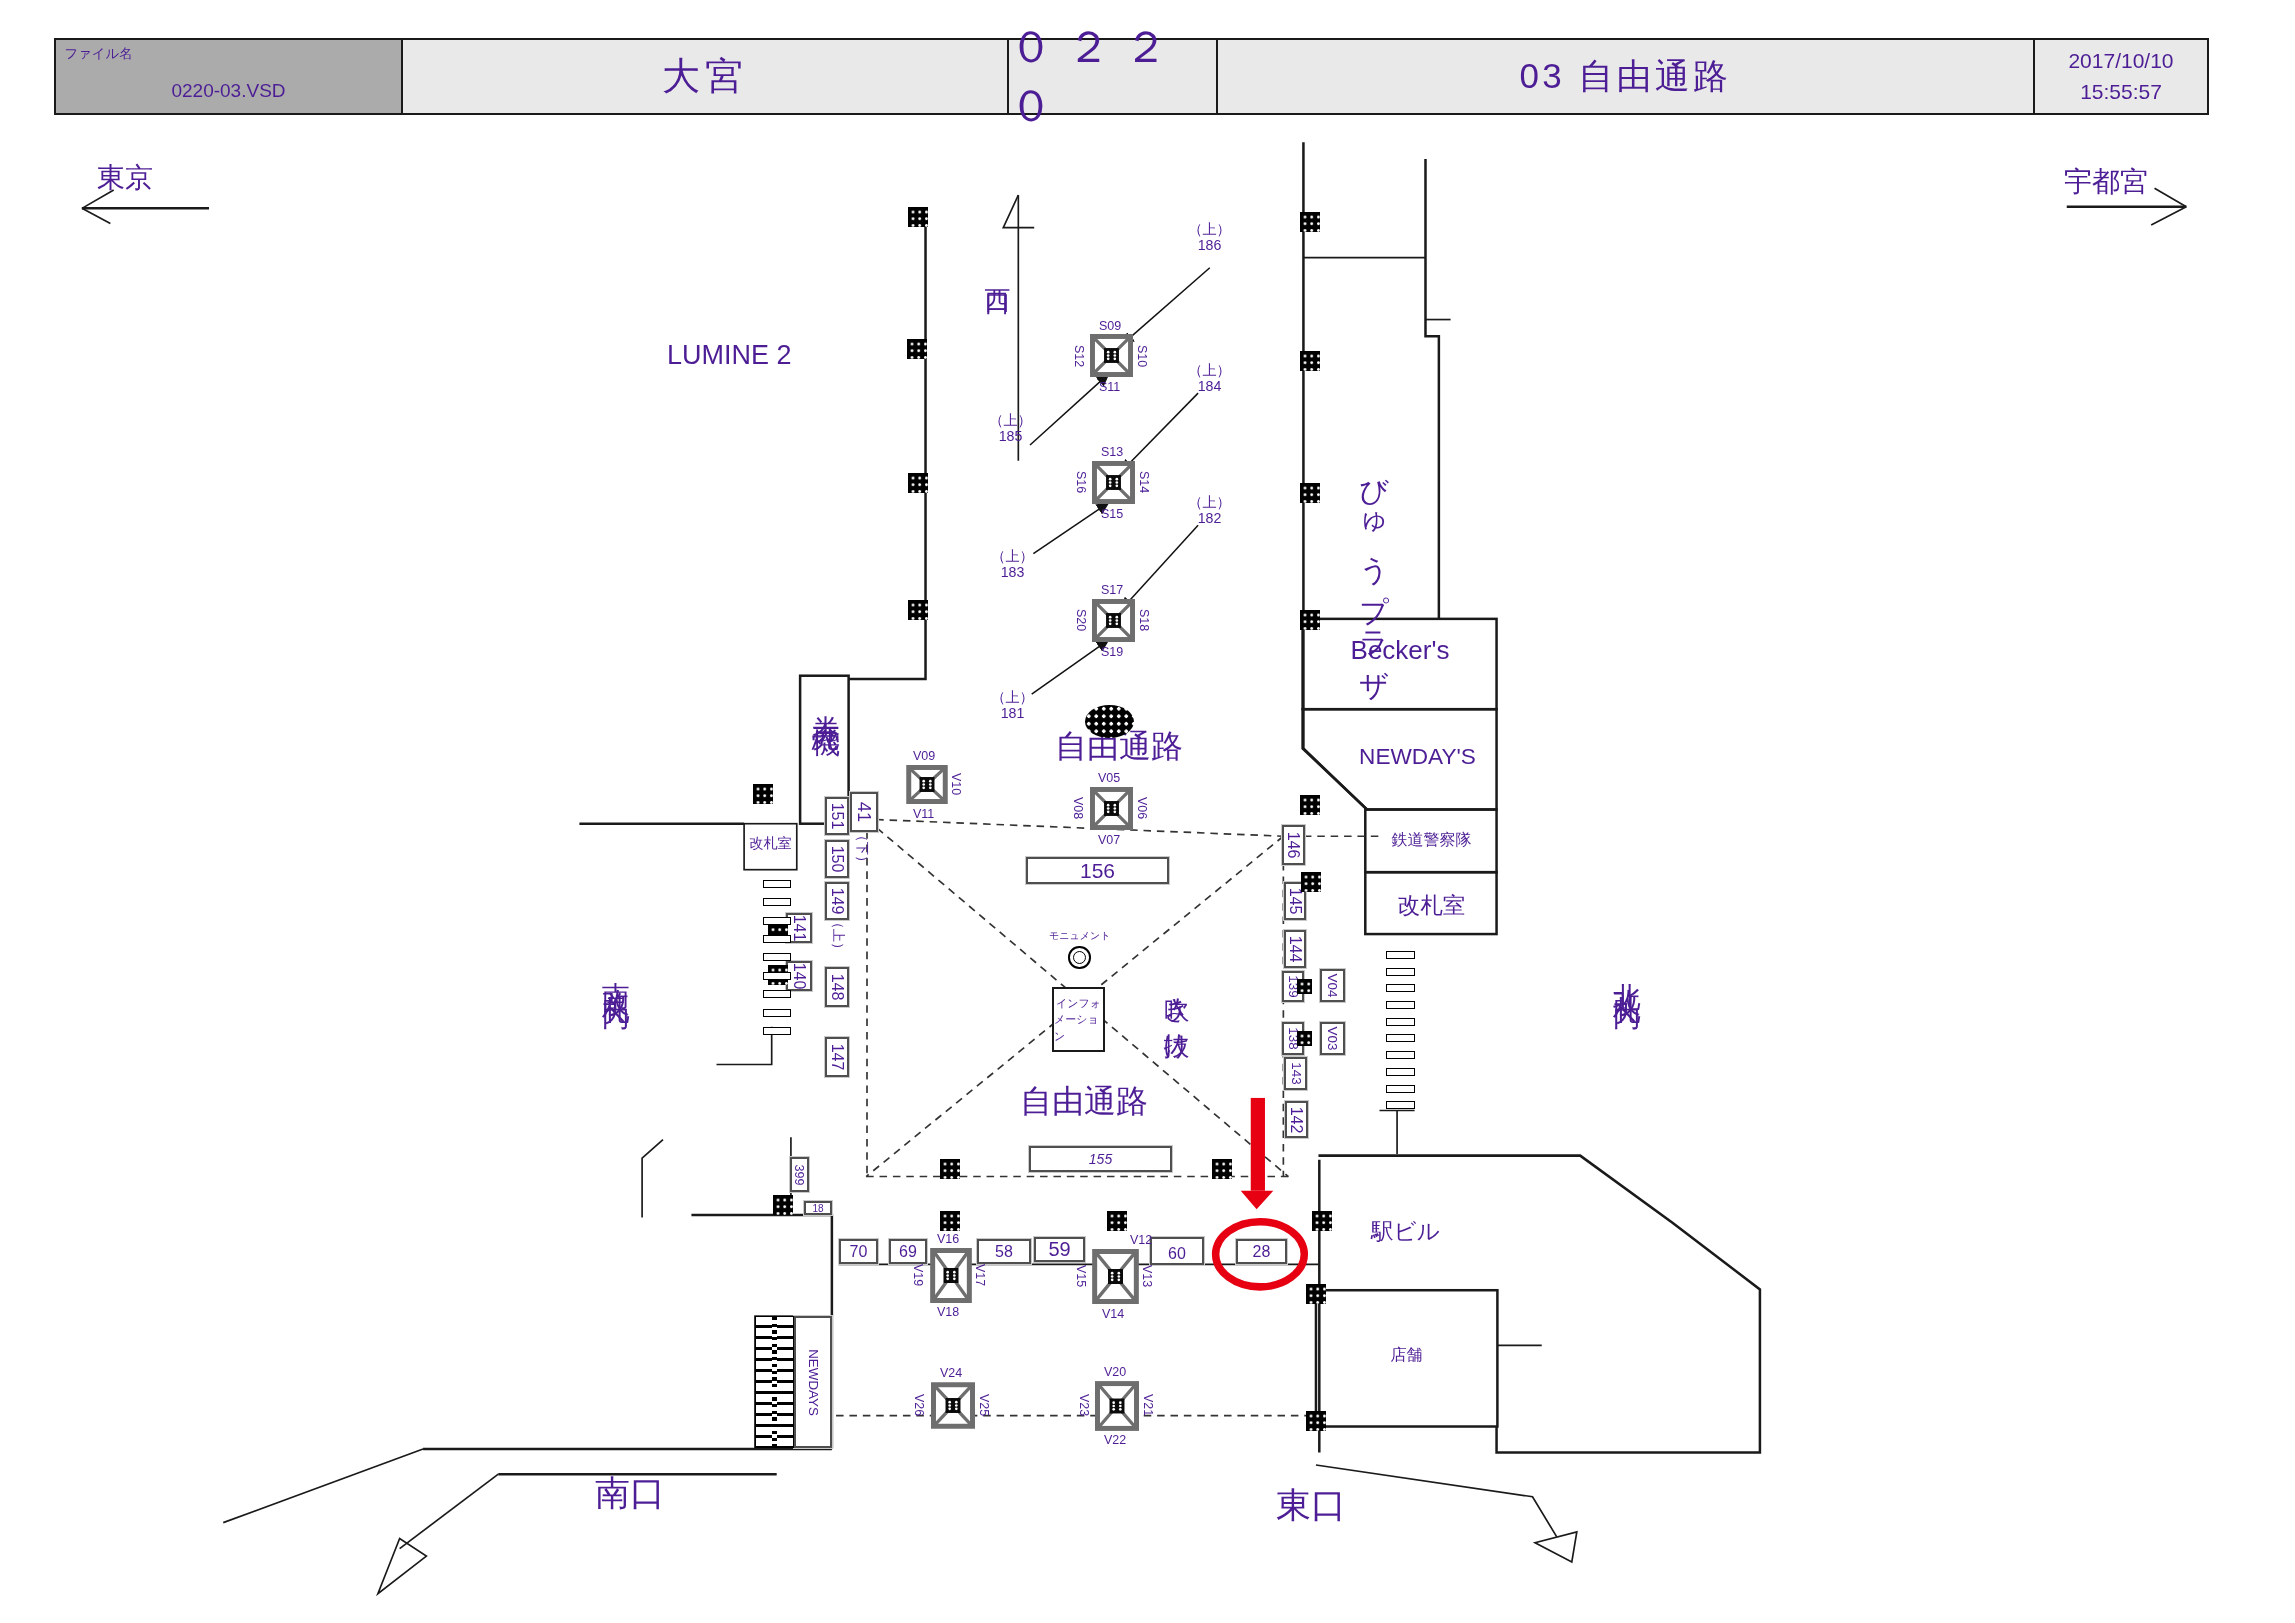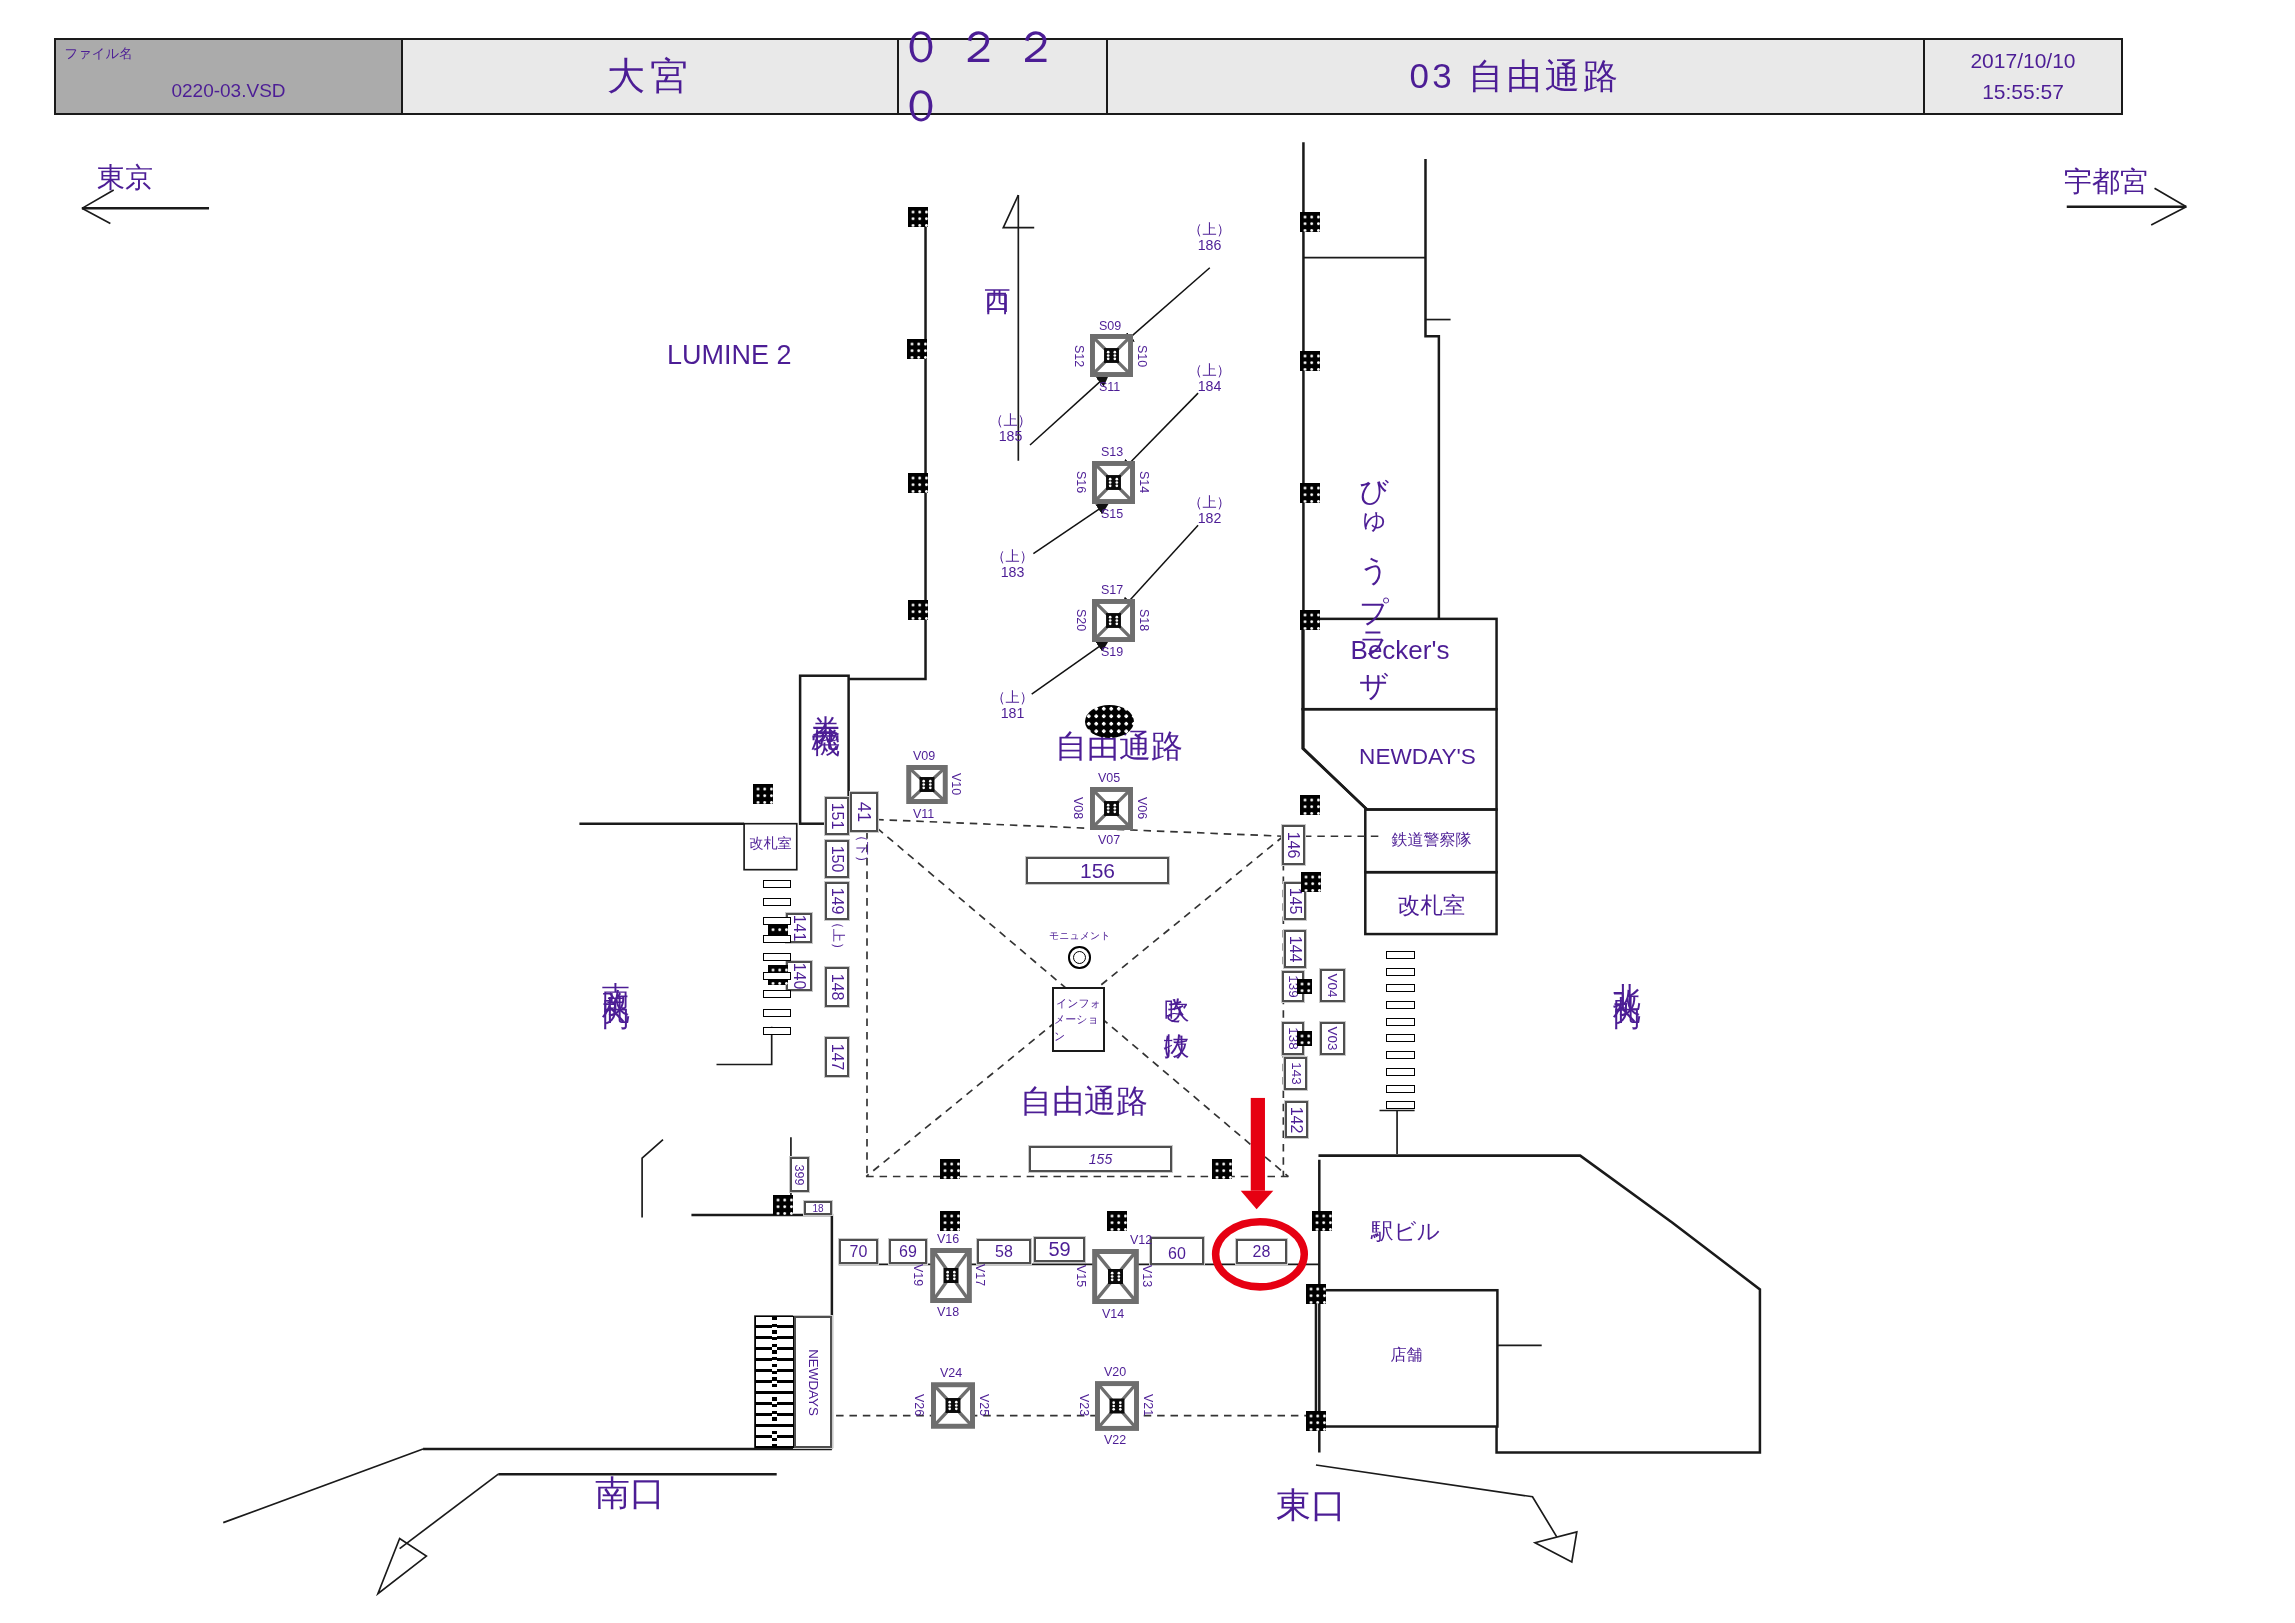--- a/index.html
+++ b/index.html
@@ -9,24 +9,24 @@
   .wall{fill:none;stroke:#1a1a1a;stroke-width:3;}
   .wall2{fill:none;stroke:#1a1a1a;stroke-width:2;}
   .dash{fill:none;stroke:#333;stroke-width:2;stroke-dasharray:9 7;}
   
   .hdr{position:absolute;left:54px;top:38px;height:77px;display:flex;border:2.5px solid #1a1a1a;box-sizing:border-box;}
   .hcell{border-right:2.5px solid #1a1a1a;box-sizing:border-box;background:#e9e9e9;display:flex;align-items:center;justify-content:center;}
   .hcell:last-child{border-right:none;}
   .hfile{width:347px;background:#ababab;display:block;position:relative;}
   .hfile .flab{position:absolute;left:8.4px;top:5px;font-size:13.4px;}
   .hfile .fval{position:absolute;left:0;right:0;top:40px;text-align:center;font-size:19px;}
-  .hstation{width:496px;font-size:38px;letter-spacing:5px;}
+  .hstation{width:606px;font-size:38px;letter-spacing:5px;}
   .hcode{width:209px;font-size:44px;letter-spacing:13.4px;}
   .hsheet{width:817px;font-size:35px;letter-spacing:3.3px;}
-  .hdate{width:196px;flex-direction:column;font-size:21px;line-height:1.45;}
+  .hdate{width:172px;flex-direction:column;font-size:21px;line-height:1.45;}
   
   .label{position:absolute;white-space:pre-line;line-height:1.12;}
   .vcjk{writing-mode:vertical-rl;text-orientation:upright;}
   .v90box{display:flex;align-items:center;justify-content:center;}
   .v90box > span{transform:rotate(90deg);white-space:nowrap;}
   .nbox{position:absolute;box-sizing:border-box;background:#fff;border:2.5px solid #4f4f4f;
         outline:0.8px solid #c9c9c9;display:flex;align-items:center;justify-content:center;font-size:16px;}
   .nbox > span{white-space:nowrap;}
   .pillar{position:absolute;background-color:#000;
           background-image:radial-gradient(#fff 1.3px, rgba(0,0,0,0) 1.4px);

